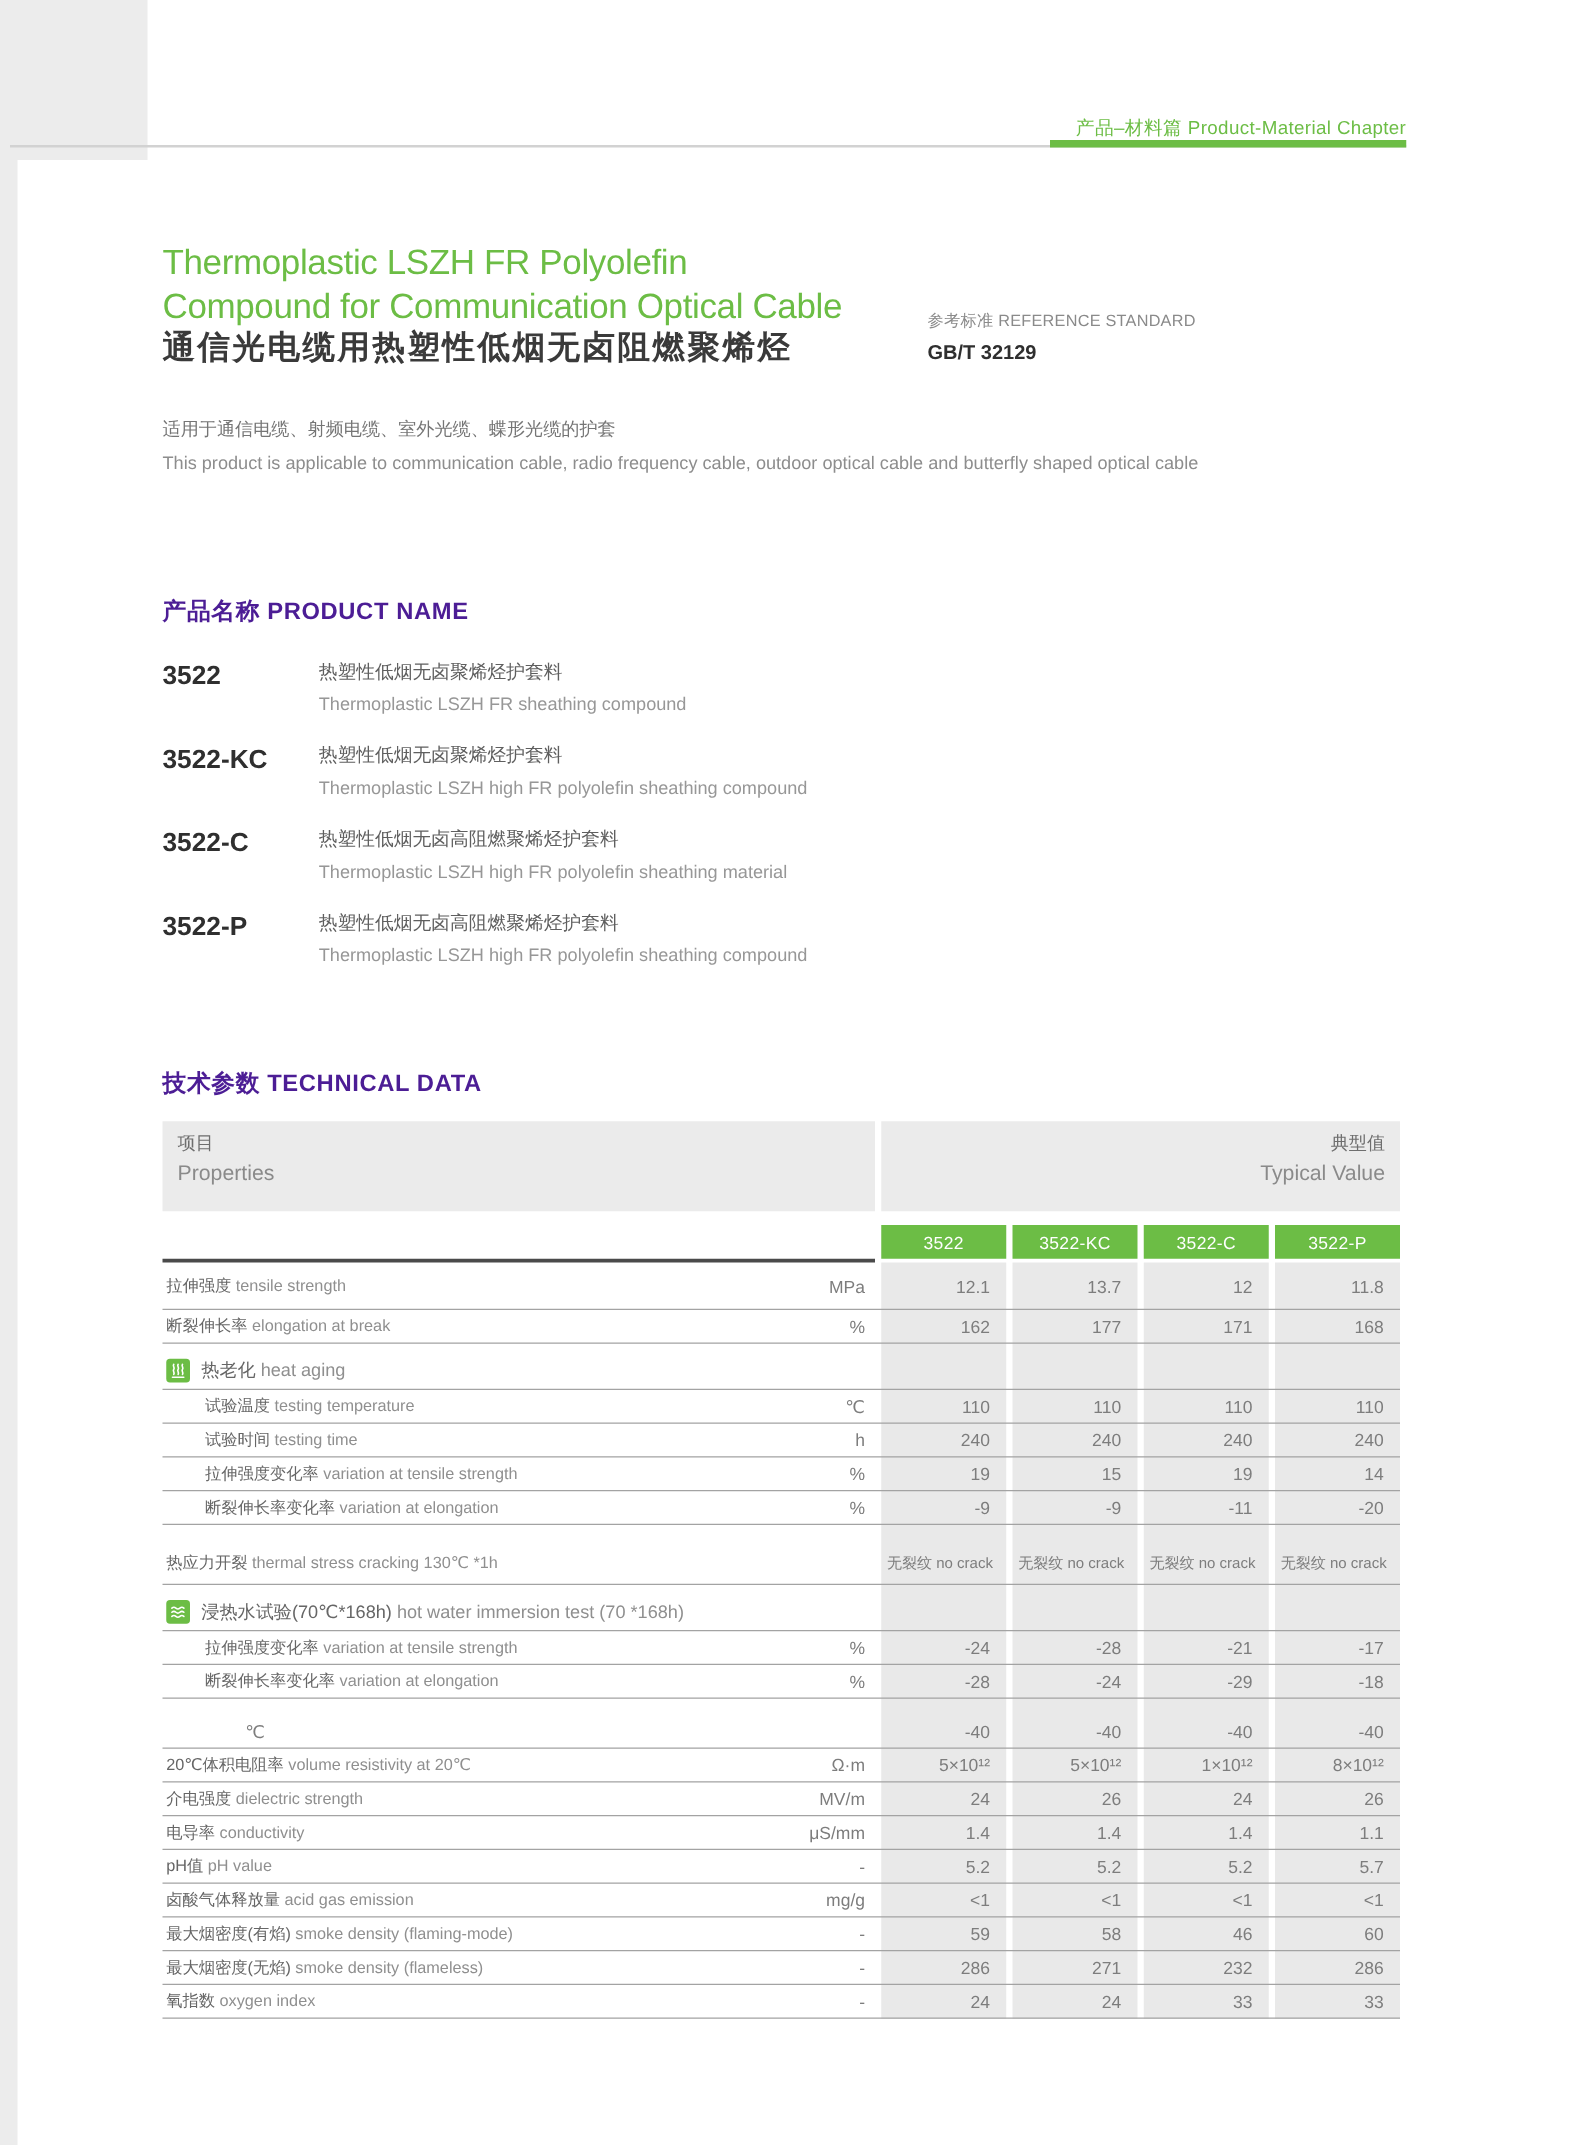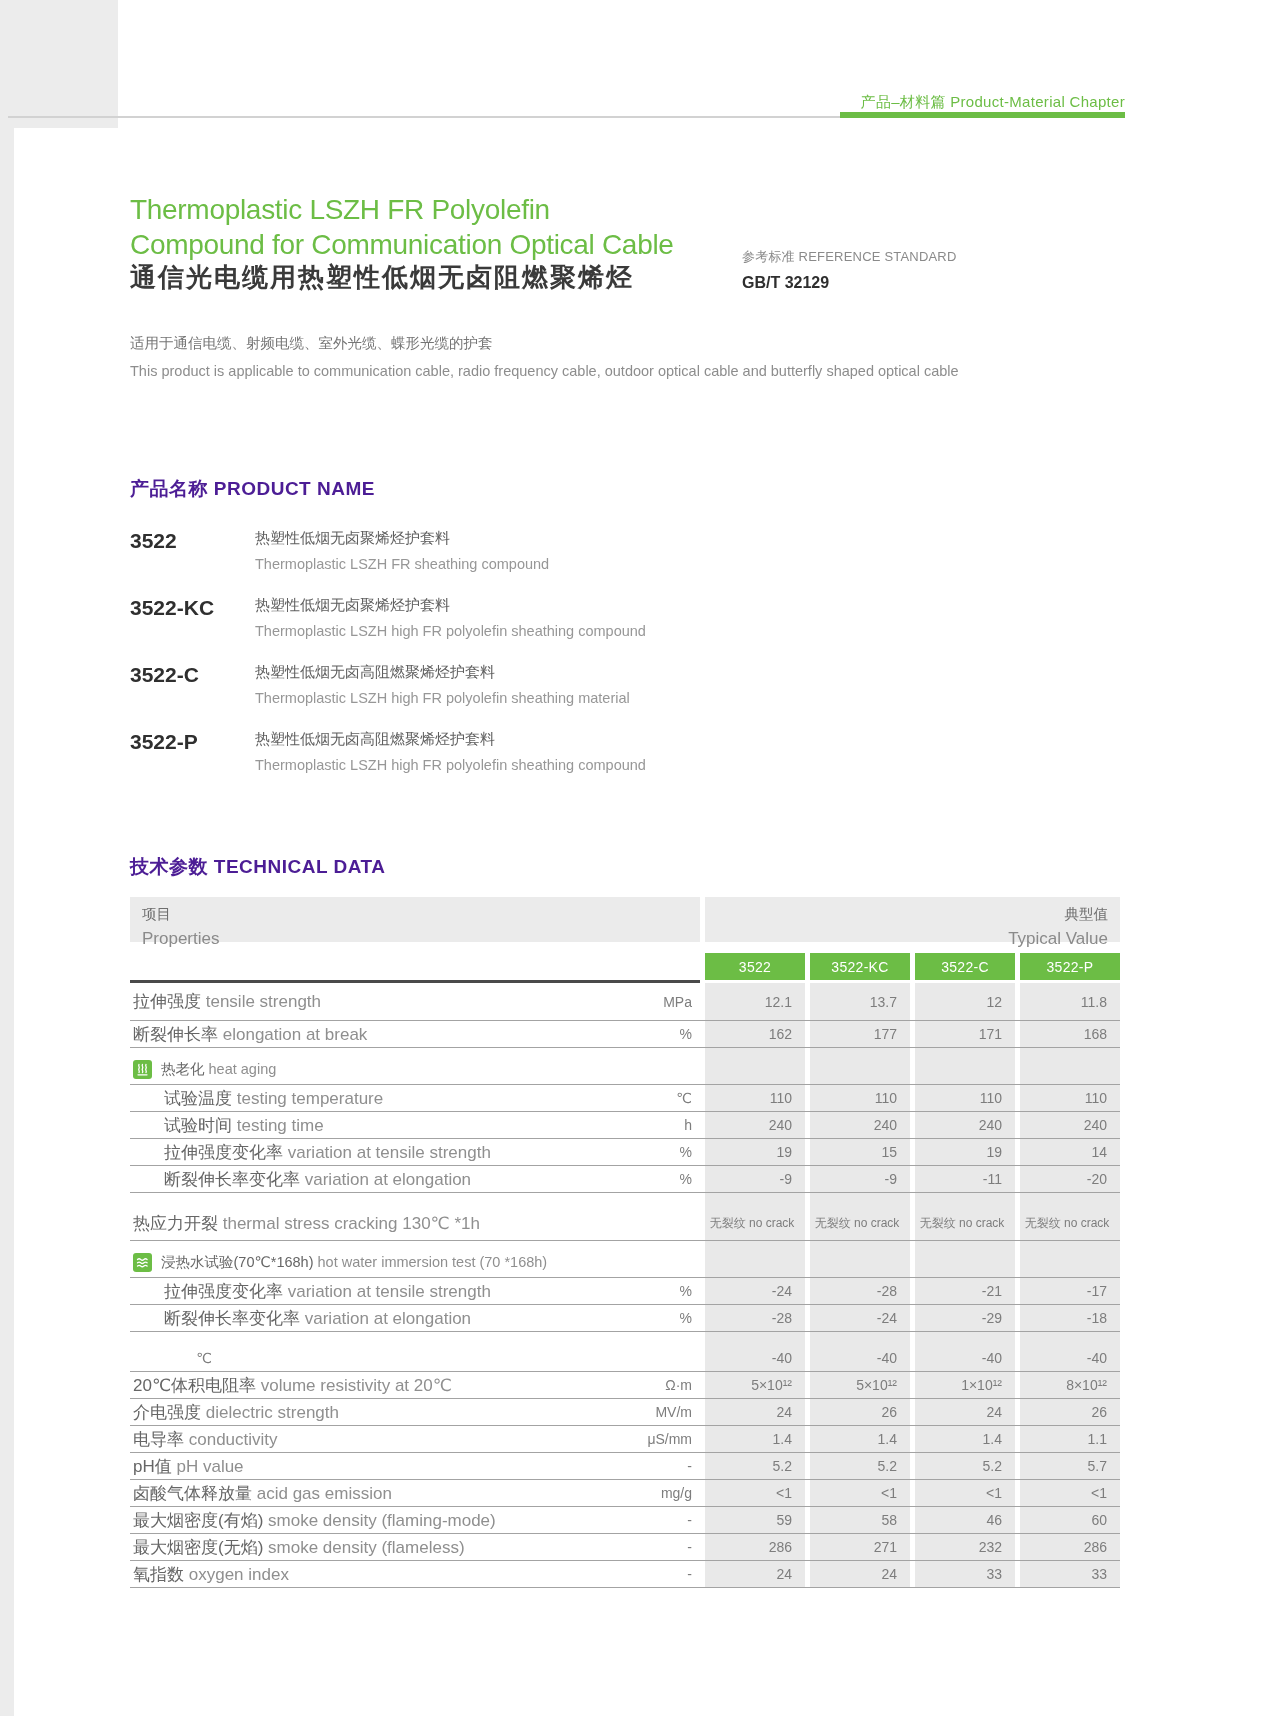--- a/index.html
+++ b/index.html
@@ -30,42 +30,42 @@
   .td-heading{position:absolute;left:130px;top:854px;}
 
   .products{position:absolute;left:130px;top:528px;width:995px;}
   .product{display:flex;margin-bottom:21px;}
   .p-code{width:125px;font-size:21px;font-weight:700;color:#2f2f2f;padding-top:1px;}
   .p-desc{flex:1;}
   .p-zh{font-size:15px;color:#5f5f5f;line-height:20px;}
   .p-en{font-size:14.5px;color:#979797;line-height:20px;margin-top:6px;}
 
   .table{position:absolute;left:130px;top:897px;width:990px;}
-  .t-head{display:flex;height:45px;}
+  .t-head{display:flex;height:72px;}
   .t-head-left{width:570px;background:#ebebeb;box-sizing:border-box;padding:8px 0 0 12px;}
   .t-head-gap{width:5px;}
   .t-head-right{flex:1;background:#ebebeb;box-sizing:border-box;padding:8px 12px 0 0;text-align:right;}
   .th-zh{font-size:14.5px;color:#6e6e6e;}
   .th-en{font-size:17px;color:#8a8a8a;margin-top:5px;}
 
   .t-cols{position:relative;height:27px;margin-top:11px;}
   .t-col-cell{position:absolute;top:0;width:100px;height:27px;background:#6cbd45;color:#ffffff;
     font-size:14px;display:flex;align-items:center;justify-content:center;letter-spacing:.3px;}
   .dark-rule{width:570px;height:3px;background:#4a4a4a;}
 
   .t-body{position:relative;}
   .stripe{position:absolute;top:0;bottom:0;width:100px;background:#e9e9e9;}
 
   .t-row{position:relative;display:flex;align-items:center;border-bottom:1.5px solid #a3a3a3;min-height:26px;}
   .t-row.data{height:26px;}
   .t-row.first{height:37px;}
   .t-row.tall{height:34px;}
   .t-row.gap{margin-top:13px;}
   .t-row.group{height:30px;margin-top:6px;}
-  .t-row .lbl{flex:1;box-sizing:border-box;padding-left:3px;font-size:17px;white-space:nowrap;}
+  .t-row .lbl{flex:1;box-sizing:border-box;padding-left:3px;font-size:13px;white-space:nowrap;}
   .t-row.indent .lbl{padding-left:34px;}
   .lbl-zh{color:#666666;}
   .lbl-en{color:#8f8f8f;}
   .t-row .unit{width:90px;text-align:right;box-sizing:border-box;padding-right:8px;font-size:14px;color:#7d7d7d;}
   .t-row .lblarea{display:flex;width:570px;align-items:center;}
   .cell{width:100px;margin-left:5px;box-sizing:border-box;text-align:right;padding-right:13px;
     font-size:14px;color:#7d7d7d;}
   .cell.nc{font-size:12px;padding-right:6px;text-align:center;white-space:nowrap;}
   .grp-icon{width:19px;height:19px;background:#6cbd45;border-radius:3px;display:inline-flex;
     align-items:center;justify-content:center;margin:0 9px 0 3px;flex:none;}

